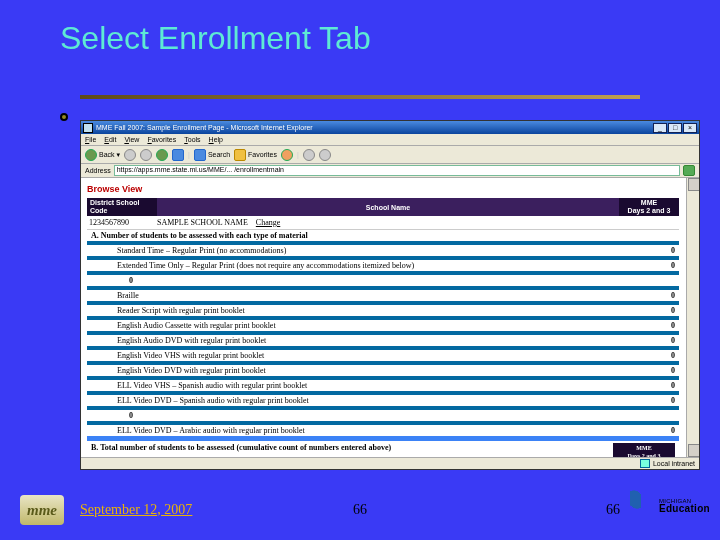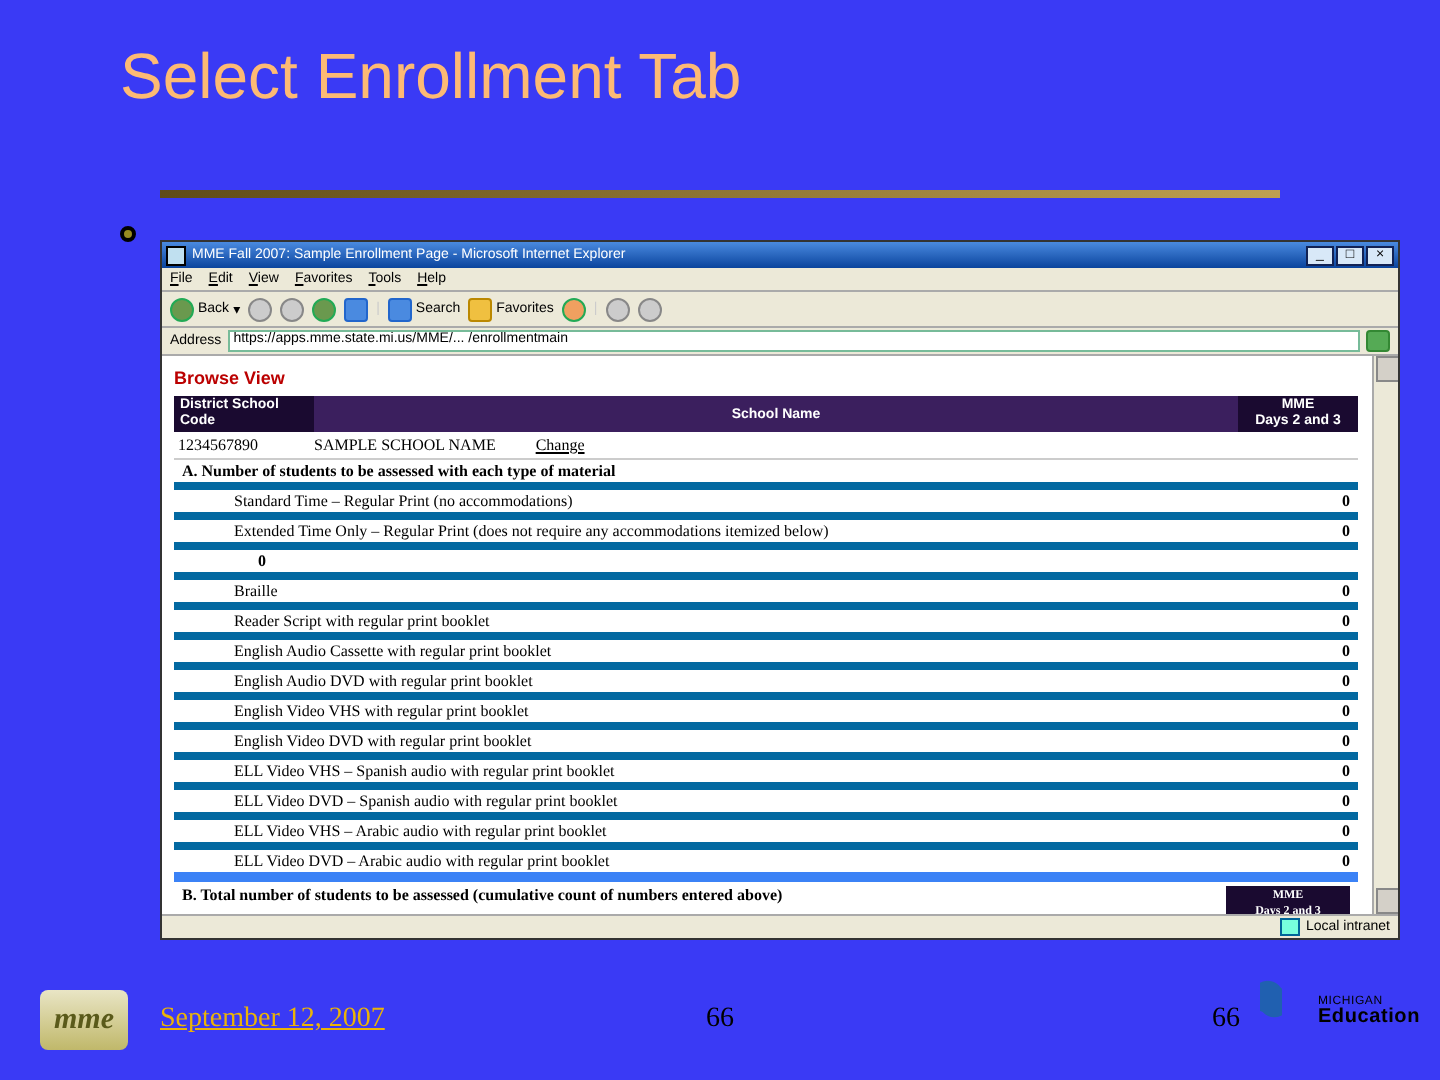--- a/index.html
+++ b/index.html
@@ -11,21 +11,21 @@
     color: #000;
     position: relative;
     overflow: hidden;
   }
   .slide-title {
     position: absolute;
     top: 20px;
     left: 60px;
     font-size: 32px;
     font-weight: 400;
-    color: #fdba74;
+    color: #5eead4;
   }
   .underline {
     position: absolute;
     top: 95px;
     left: 80px;
     width: 560px;
     height: 4px;
     background: linear-gradient(to right, #5f4b18, #bfa050);
   }
   .bullet-dot {
@@ -357,21 +357,21 @@
         <div class="hdr-right">
           <div>MME</div>
           <div>Days 2 and 3</div>
         </div>
       </div>
 
       <div class="data-row1">
         <div class="code">1234567890</div>
         <div class="name">
           <span>SAMPLE SCHOOL NAME</span>
-          <span style="text-decoration:underline; margin-left:18px;">Change</span>
+          <span style="text-decoration:underline; margin-left:6px;">Change</span>
         </div>
       </div>
 
       <div class="section-hdr">A. Number of students to be assessed with each type of material</div>
 
       <div id="materials-container">
           <div class="material-row">
             <div class="label">Standard Time – Regular Print (no accommodations)</div>
             <div class="val">0</div>
           </div>
@@ -408,21 +408,20 @@
           </div>
           <div class="material-row">
             <div class="label">ELL Video VHS – Spanish audio with regular print booklet</div>
             <div class="val">0</div>
           </div>
           <div class="material-row">
             <div class="label">ELL Video DVD – Spanish audio with regular print booklet</div>
             <div class="val">0</div>
           </div>
           <div class="material-row">
-            <div class="label">ELL Video VHS – Arabic audio with regular print booklet</div>
             <div class="val">0</div>
           </div>
           <div class="material-row">
             <div class="label">ELL Video DVD – Arabic audio with regular print booklet</div>
             <div class="val">0</div>
           </div>
         </div>
 
       <div class="section-b">
         <div class="b-label">B. Total number of students to be assessed (cumulative count of numbers entered above)</div>

